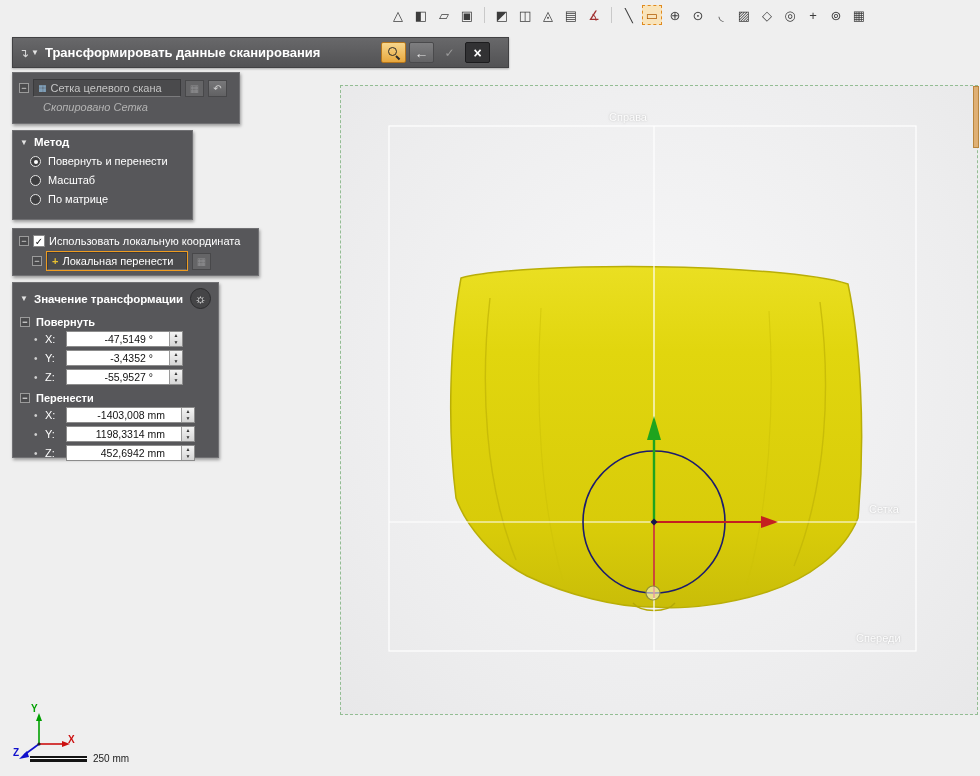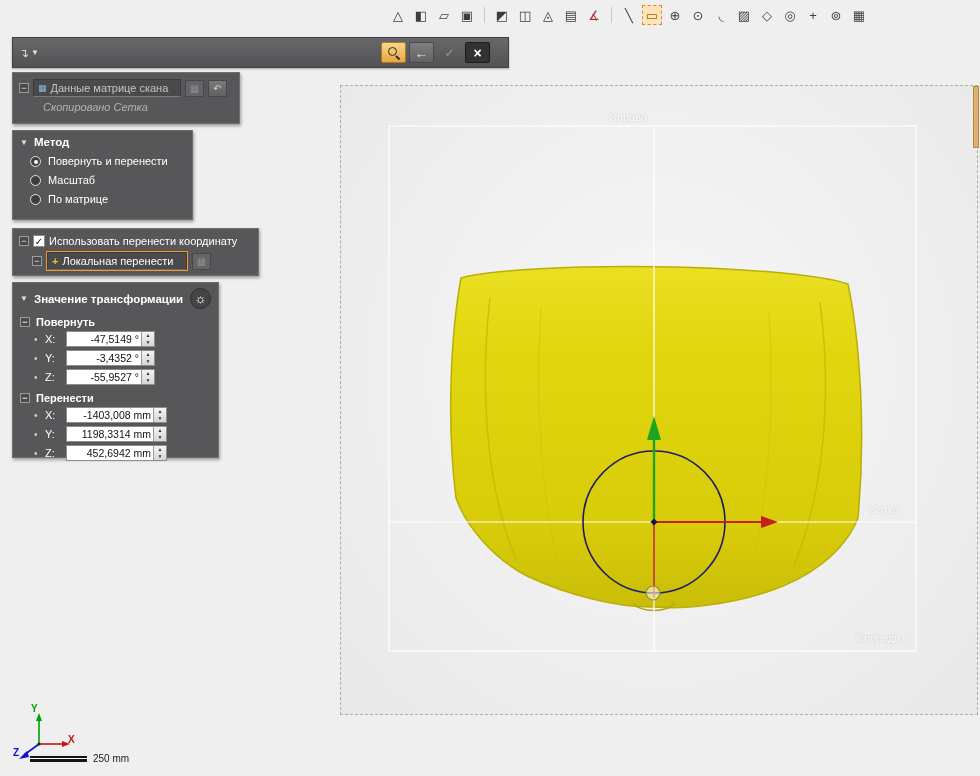--- a/index.html
+++ b/index.html
@@ -64,21 +64,21 @@
   .hl-wrap .field{width:140px;border-bottom-color:#6a6a6c;}
   #panel-transform{left:12px;top:282px;width:207px;height:176px;padding:5px 7px;}
   .sun-btn{margin-left:auto;width:19px;height:19px;border-radius:50%;background:#454547;
            border:1px solid #2c2c2e;color:#fff;font-size:13px;display:flex;align-items:center;justify-content:center;}
   .group-header{display:flex;align-items:center;gap:6px;margin-top:7px;font-weight:bold;}
   .value-row{display:flex;align-items:center;margin:3px 0 0 14px;gap:5px;}
   .bullet{color:#d0d0d0;font-size:10px;width:6px;}
   .axis-label{width:16px;}
   .input-wrap{display:flex;align-items:stretch;height:16px;border:1px solid #8c8c8c;background:#fff;box-sizing:border-box;}
   input.val{border:none;outline:none;background:#fff;color:#111;font-size:10.5px;text-align:right;
-            padding:0 2px;width:70px;font-family:inherit;}
+            padding:0 16px;width:70px;font-family:inherit;}
   .translate input.val{width:82px;}
   .spinner{width:12px;display:flex;flex-direction:column;border-left:1px solid #9a9a9a;
            background:linear-gradient(#f4f4f4,#d6d6d6);}
   .spinner span{flex:1;font-size:5px;line-height:6px;color:#333;text-align:center;}
   
   #viewport{position:absolute;left:340px;top:85px;width:638px;height:630px;box-sizing:border-box;
     background:radial-gradient(ellipse at 50% 45%, #f7f7f8 0%, #ededee 70%, #e8e8e9 100%);
     border:1px dashed #93bd93;}
   #viewport svg{position:absolute;left:0;top:0;}
   .vp-label{position:absolute;color:#fdfdfd;font-size:11px;text-shadow:0 0 2px rgba(140,140,140,.55);white-space:nowrap;}
@@ -117,36 +117,37 @@
   <span class="tb-icon">◇</span>
   <span class="tb-icon">◎</span>
   <span class="tb-icon">+</span>
   <span class="tb-icon">⊚</span>
   <span class="tb-icon">▦</span>
 </div>
 
 <div class="dialog-header">
   <span class="dock">↴</span>
   <span class="tri">▼</span>
+  <span class="dialog-title">Трансформировать данные сканирования</span>
   <div class="hbtns">
     <div class="hbtn preview">
       <span class="mag"></span>
     </div>
     <div class="hbtn back">←</div>
     <div class="hbtn confirm">✓</div>
     <div class="hbtn close">×</div>
   </div>
 </div>
 
 <div class="panel" id="panel-target">
   <div class="row">
     <span class="expander">−</span>
     <div class="field">
       <span class="field-icon">▦</span>
-      <span>Данные матрице скана</span>
+      <span>Сетка целевого скана</span>
     </div>
     <div class="small-btn disabled">▦</div>
     <div class="small-btn">↶</div>
   </div>
   <div class="subtitle">Скопировано Сетка</div>
 </div>
 
 <div class="panel" id="panel-method">
   <div class="panel-header">
     <span class="tri">▼</span>
@@ -163,21 +164,21 @@
   <div class="radio-row">
     <span class="radio"></span>
     <span>По матрице</span>
   </div>
 </div>
 
 <div class="panel" id="panel-local">
   <div class="row">
     <span class="expander">−</span>
     <span class="checkbox">✓</span>
-    <span>Использовать перенести координату</span>
+    <span>Использовать локальную координата</span>
   </div>
   <div class="row" style="margin:4px 0 0 13px;">
     <span class="expander">−</span>
     <div class="hl-wrap">
       <div class="field">
         <span class="coord-icon">+</span>
         <span>Локальная перенести</span>
       </div>
     </div>
     <div class="small-btn disabled">▦</div>

